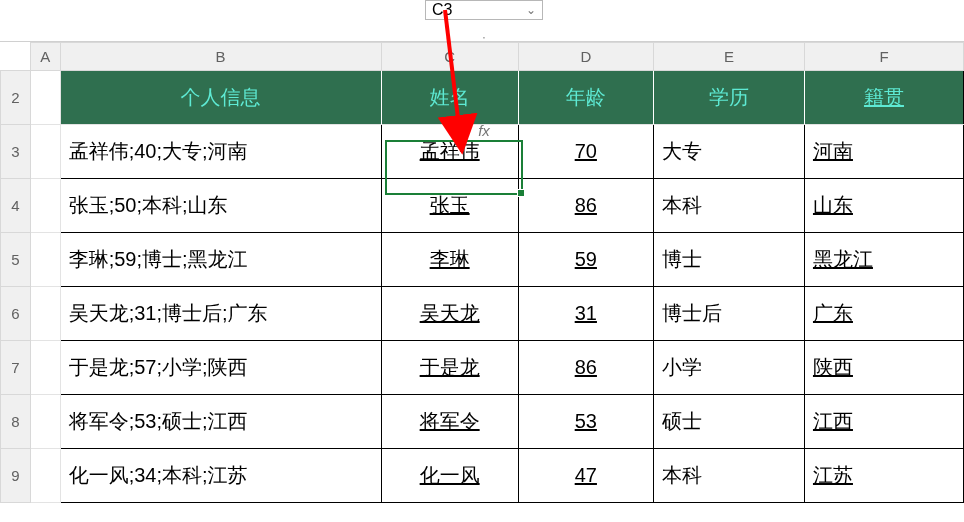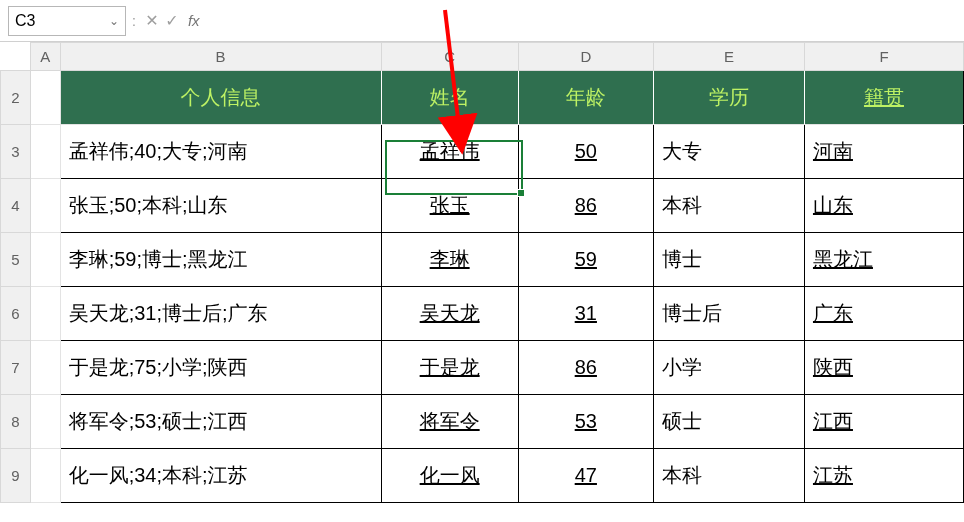--- a/index.html
+++ b/index.html
@@ -10,21 +10,22 @@
       overflow: hidden;
       color: #000;
     }
 
     .fx-bar {
       display: flex;
       align-items: center;
       height: 42px;
       border-bottom: 1px solid #d0d0d0;
       padding: 0 4px 0 8px;
-      gap: 0;
+      gap: 12px;
+      flex-direction: column;
     }
     .name-box {
       width: 118px;
       height: 30px;
       background: #fff;
       border: 1px solid #b7b7b7;
       display: flex;
       align-items: center;
       padding: 0 6px;
       font-size: 16px;
@@ -77,21 +78,21 @@
       display: flex;
       align-items: center;
       padding: 0 8px;
       font-size: 20px;
     }
     .center { justify-content: center; text-decoration: underline; }
     .left   { justify-content: flex-start; }
 
     .tbl-head {
       background: #2f6f4f;
-      color: #bef264;
+      color: #5eead4;
       font-size: 22px;
       border-right: 1px solid #fff !important;
     }
     .tbl-head .datacell { justify-content: center; height:100%;}
     .tbl-head:last-child { border-right: 1.5px solid #000 !important; }
 
     .tbl-border-top    { border-top: 1.5px solid #000 !important; }
     .tbl-border-bottom { border-bottom: 1.5px solid #000 !important; }
     .tbl-border-left   { border-left: 1.5px solid #000 !important; }
     .tbl-border-right  { border-right: 1.5px solid #000 !important; text-decoration: underline; }
@@ -176,21 +177,21 @@
   <tr>
     <th class="rowhdr">3</th>
     <td></td>
     <td class="tbl-border-left tbl-inner-v tbl-inner-h">
             <div class="datacell left">孟祥伟;40;大专;河南</div>
           </td>
     <td class="tbl-inner-v tbl-inner-h">
             <div class="datacell center">孟祥伟</div>
           </td>
     <td class="tbl-inner-v tbl-inner-h">
-            <div class="datacell center">50</div>
+            <div class="datacell center">70</div>
           </td>
     <td class="tbl-inner-v tbl-inner-h">
             <div class="datacell left">大专</div>
           </td>
     <td class="tbl-border-right tbl-inner-h">
             <div class="datacell left">河南</div>
           </td>
   </tr>
   <tr>
     <th class="rowhdr">4</th>
@@ -246,21 +247,21 @@
             <div class="datacell left">博士后</div>
           </td>
     <td class="tbl-border-right tbl-inner-h">
             <div class="datacell left">广东</div>
           </td>
   </tr>
   <tr>
     <th class="rowhdr">7</th>
     <td></td>
     <td class="tbl-border-left tbl-inner-v tbl-inner-h">
-            <div class="datacell left">于是龙;75;小学;陕西</div>
+            <div class="datacell left">于是龙;57;小学;陕西</div>
           </td>
     <td class="tbl-inner-v tbl-inner-h">
             <div class="datacell center">于是龙</div>
           </td>
     <td class="tbl-inner-v tbl-inner-h">
             <div class="datacell center">86</div>
           </td>
     <td class="tbl-inner-v tbl-inner-h">
             <div class="datacell left">小学</div>
           </td>

